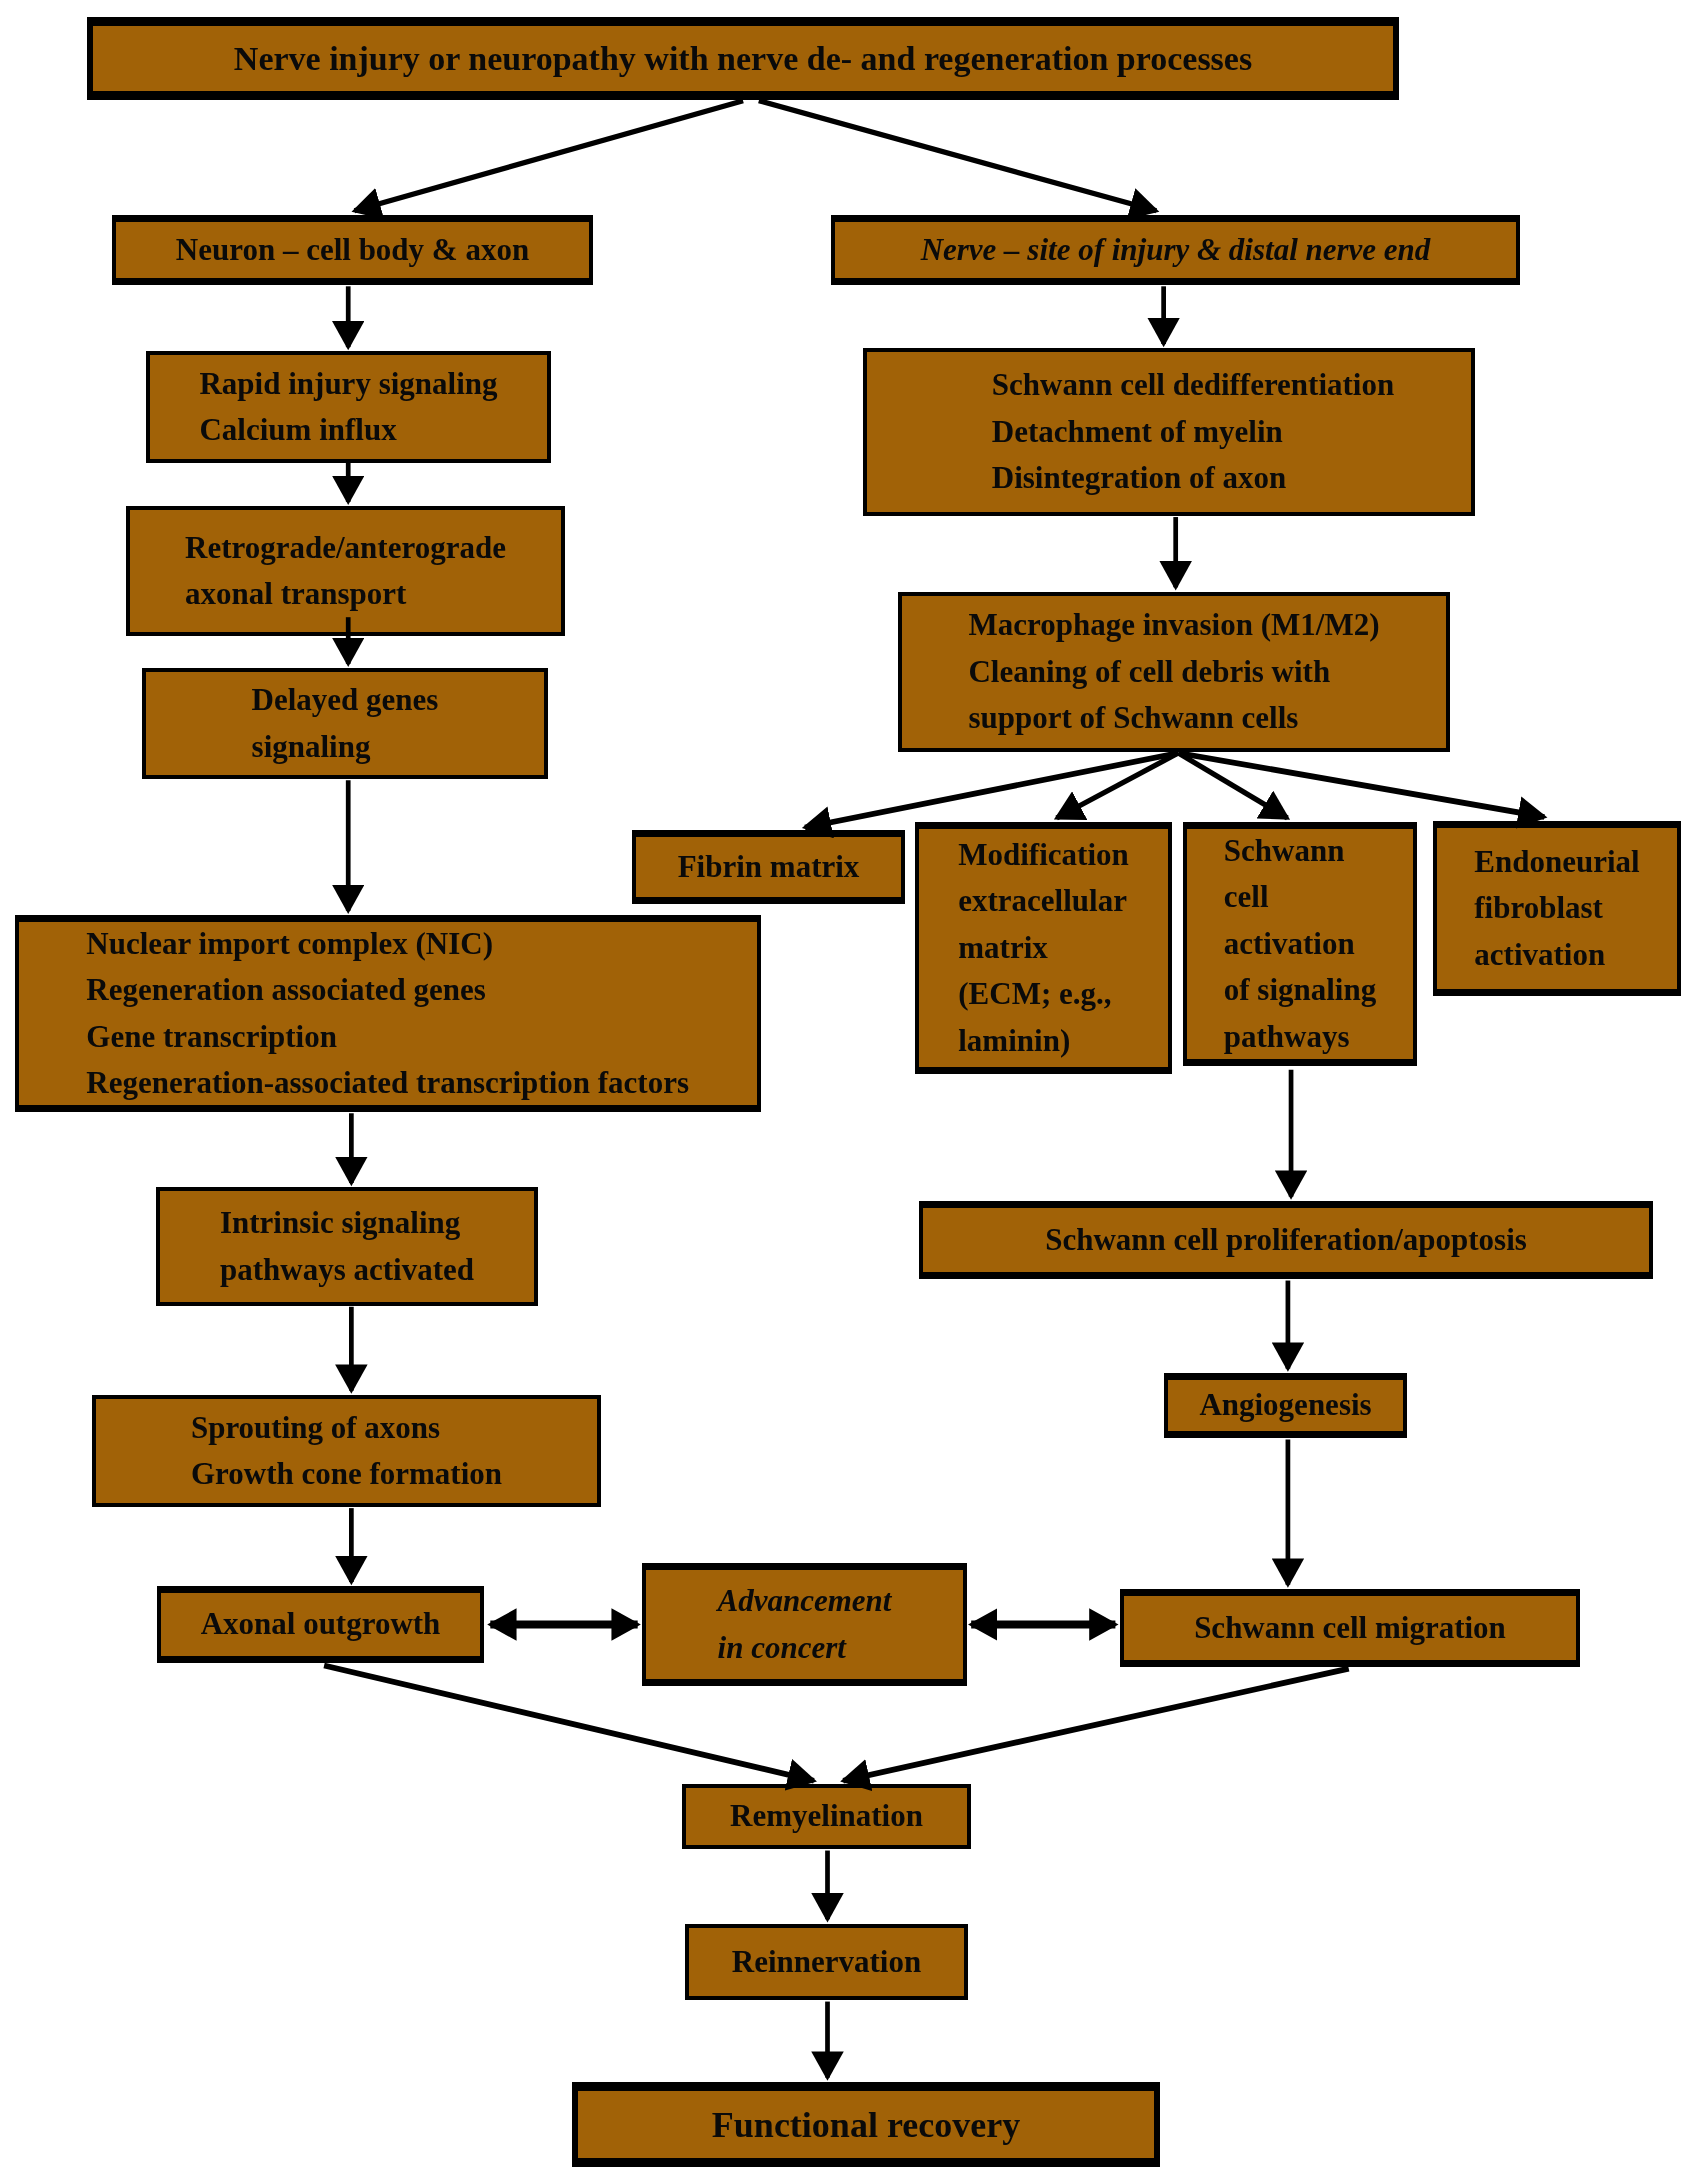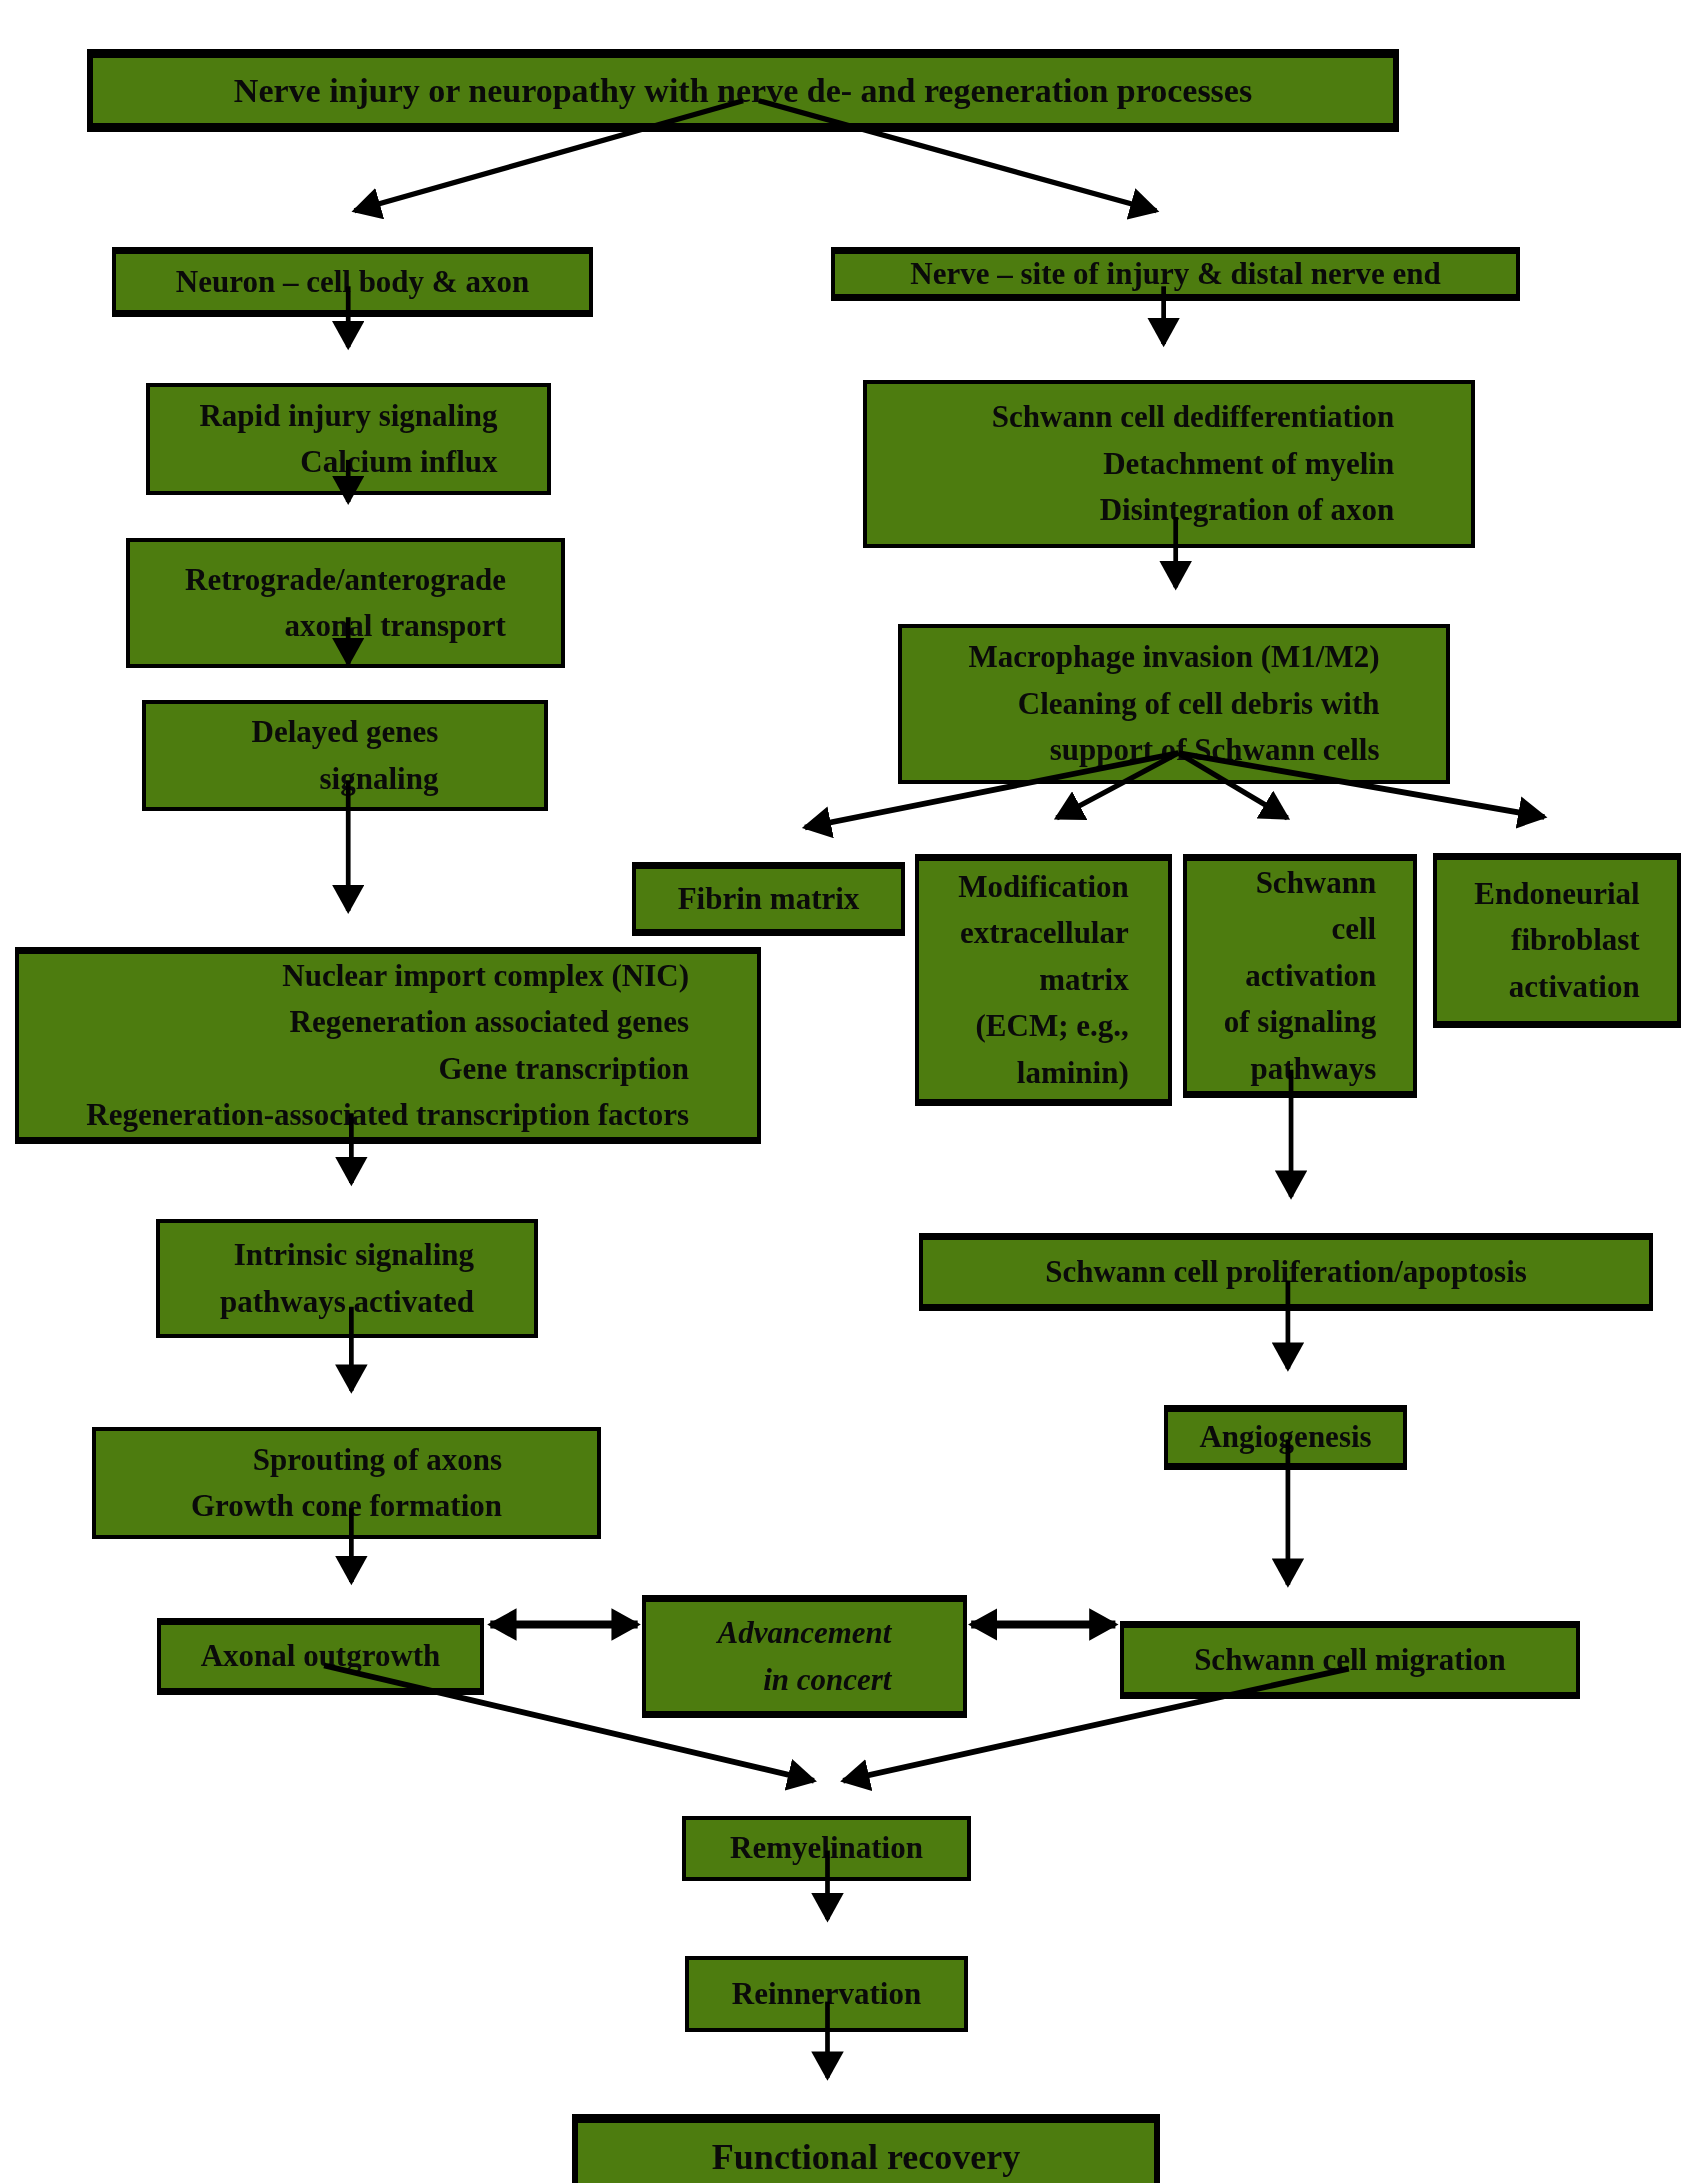--- a/index.html
+++ b/index.html
@@ -12,32 +12,31 @@
     width: 1698px;
     height: 2183px;
     background: #ffffff;
     font-family: "Liberation Serif", "DejaVu Serif", serif;
     color: #0a0a0a;
     overflow: hidden;
   }
   .box {
     position: absolute;
     box-sizing: border-box;
-    background: #4d7c0f;
+    background: #a16207;
     border: 4.2px solid #000000;
     display: flex;
     align-items: center;
     justify-content: center;
-    text-align: right;
+    text-align: left;
     font-weight: 700;
     font-size: 31px;
     line-height: 1.5;
     white-space: pre-line;
     z-index: 1;
-    margin-top: 32px;
   }
   .heavy   { border-width: 7.9px 4.7px; }
   .xheavy  { border-width: 9px 6.3px; }
   .italic  { font-style: italic; }
   .fs64    { font-size: 34px; }
   .fs68    { font-size: 36px; }
   #connectors {
     position: absolute;
     left: 0; top: 0;
     width: 1698px;
@@ -52,21 +51,21 @@
 </style>
 </head>
 <body>
 
 <div id="figure">
 
   <div class="box xheavy fs64" style="left:87px; top:17px; width:1312px; height:83px;">Nerve injury or neuropathy with nerve de- and regeneration processes</div>
 
   <div class="box heavy" style="left:112px; top:215px; width:481px; height:70px;">Neuron – cell body &amp; axon</div>
 
-  <div class="box heavy" style="left:831px; top:215px; width:689px; height:54px;">Nerve – site of injury &amp; distal nerve end</div>
+  <div class="box heavy" style="left:831px; top:215px; width:689px; height:70px;font-style:italic;">Nerve – site of injury &amp; distal nerve end</div>
 
   <div class="box" style="left:146px; top:351px; width:405px; height:112px;font-family:Liberation Serif, serif;">Rapid injury signaling
 Calcium influx</div>
 
   <div class="box" style="left:126px; top:506px; width:439px; height:130px;">Retrograde/anterograde
 axonal transport</div>
 
   <div class="box" style="left:142px; top:668px; width:406px; height:111px;">Delayed genes
 signaling</div>
 

